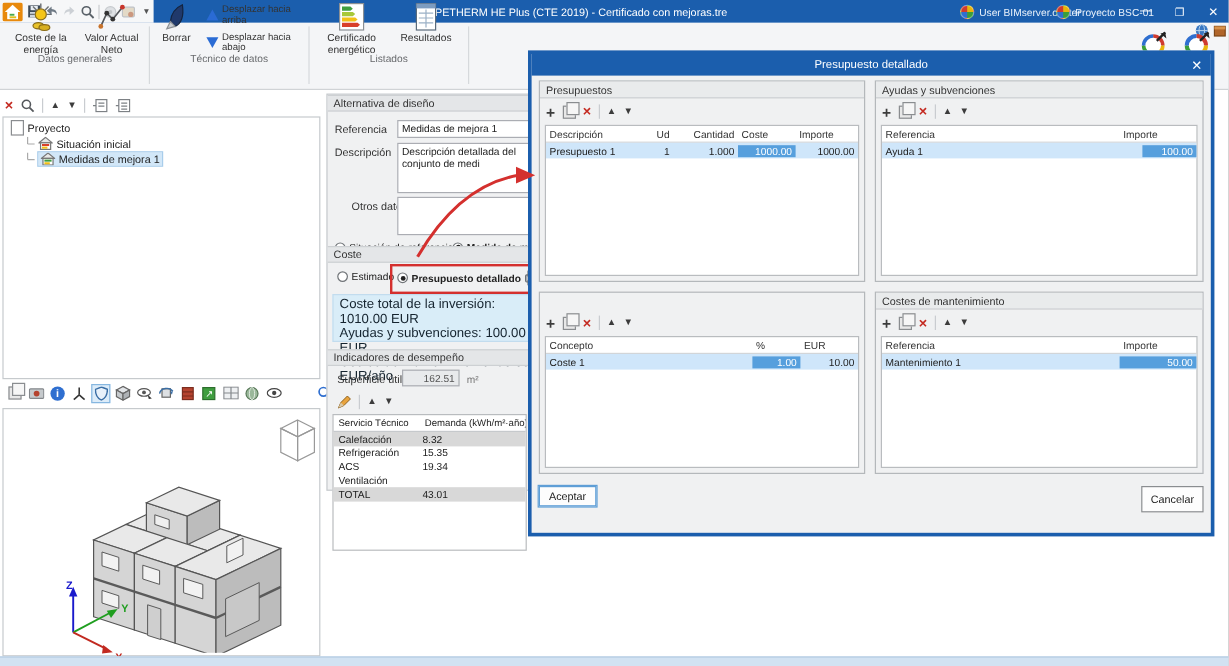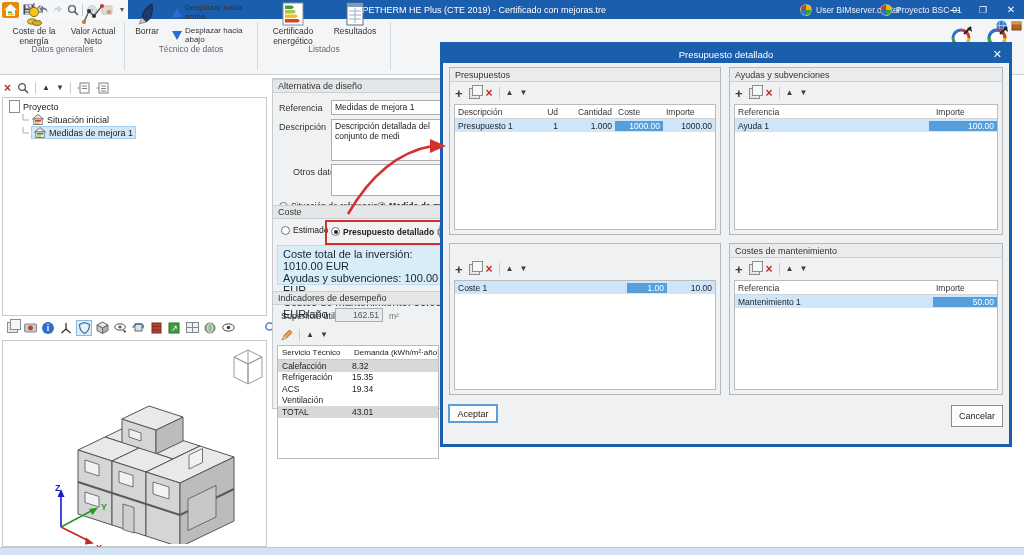--- a/index.html
+++ b/index.html
@@ -637,35 +637,40 @@
         <span class="smtri">▲</span>
         <span class="smtri">▼</span>
       </div>
       <div class="gtable">
         <div class="grow hd">
           <span class="gc" style="flex:1">Referencia</span>
           <span class="gc" style="width:64px">Importe</span>
         </div>
         <div class="grow sel">
           <span class="gc" style="flex:1">Ayuda 1</span>
-          <span class="gc r selcell" style="width:68px">100.00</span>
+          <span class="gc r selcell" style="width:45px">100.00</span>
         </div>
       </div>
     </div>
 
     <div class="gbox" style="left:6px;top:198px;width:272px;height:152px">
       <div class="gtb">
         <span class="plus">+</span>
         <span class="copysq"></span>
         <span class="redx">×</span>
         <span class="tsep"></span>
         <span class="smtri">▲</span>
         <span class="smtri">▼</span>
       </div>
       <div class="gtable">
+        <div class="grow hd">
+          <span class="gc" style="flex:1">Concepto</span>
+          <span class="gc" style="width:40px">%</span>
+          <span class="gc" style="width:48px">EUR</span>
+        </div>
         <div class="grow sel">
           <span class="gc" style="flex:1">Coste 1</span>
           <span class="gc r selcell" style="width:40px">1.00</span>
           <span class="gc r" style="width:48px">10.00</span>
         </div>
       </div>
     </div>
 
     <div class="gbox" style="left:286px;top:198px;width:274px;height:152px">
       <div class="gboxh">Costes de mantenimiento</div>

